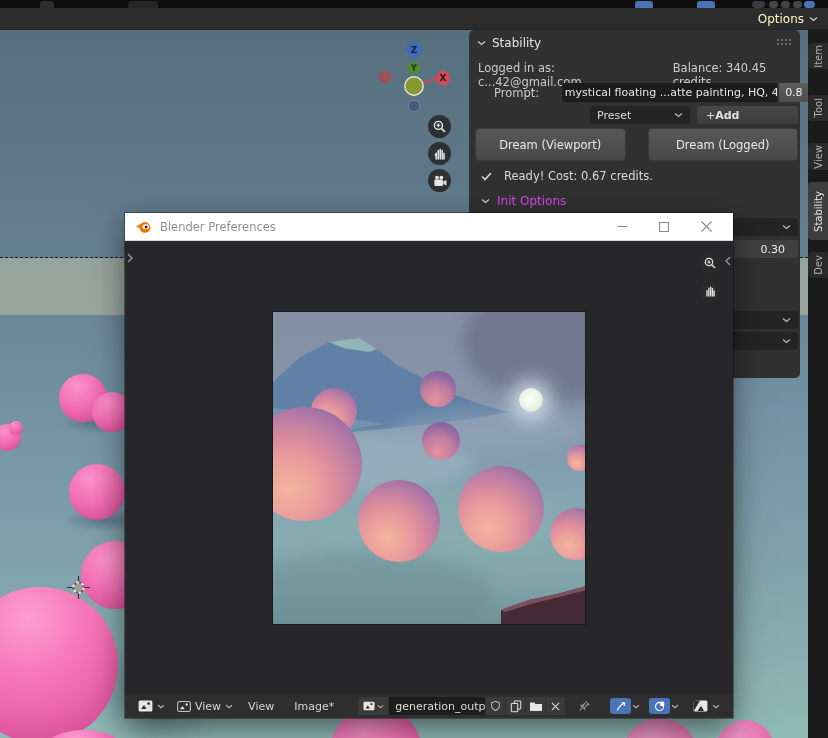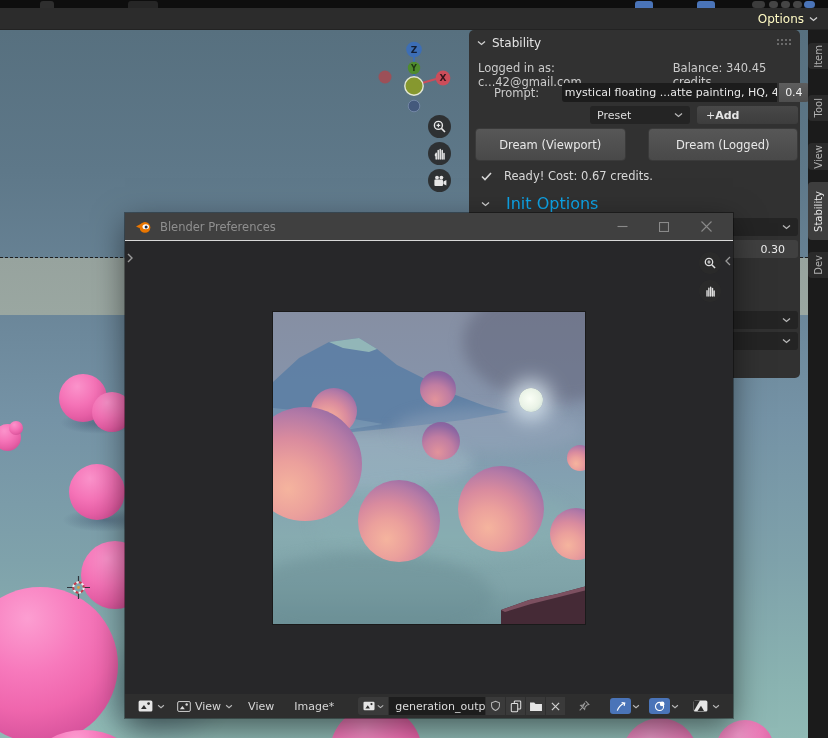--- a/index.html
+++ b/index.html
@@ -48,39 +48,39 @@
   #preset-dd{position:absolute;left:121px;top:0;width:100px;height:18px;background:#242424;border-radius:3px;
       display:flex;align-items:center;padding:0 7px;color:#dcdcdc;font-size:11px;}
   #preset-dd .chev{margin-left:auto;}
   #add-btn{position:absolute;left:228px;top:0;width:101px;height:18px;background:linear-gradient(#484848,#3d3d3d);
       border-radius:3px;display:flex;align-items:center;color:#e4e4e4;font-size:11px;padding:0 9px;}
   #add-btn .add-label{flex:1;font-weight:bold;}
   #dream-row{left:6px;top:98px;width:323px;height:33px;display:flex;gap:22px;}
   .dream-btn{flex:1;background:linear-gradient(#575757,#494949);border:1px solid #3a3a3a;border-radius:4px;
       display:flex;align-items:center;justify-content:center;color:#e8e8e8;font-size:11.5px;}
   #status-row{left:12px;top:139px;display:flex;align-items:center;gap:12px;color:#d8d8d8;}
-  #init-row{left:12px;top:164px;display:flex;align-items:center;gap:16px;color:#0ea5e9;font-size:16px;}
+  #init-row{left:12px;top:164px;display:flex;align-items:center;gap:7px;color:#d946ef;font-size:12px;}
   .dd-row{left:6px;width:323px;height:18px;background:#242424;border-radius:3px;display:flex;align-items:center;
       justify-content:flex-end;padding-right:7px;}
   #init-strength{left:6px;top:210px;width:323px;height:18px;background:#404040;border-radius:3px;display:flex;
       align-items:center;justify-content:flex-end;padding-right:13px;color:#ececec;font-size:11px;}
   #db-iconrow{left:185px;top:234px;height:18px;display:flex;}
   .db-btn{width:20px;height:18px;background:#3a3a3a;display:flex;align-items:center;justify-content:center;margin-right:1px;}
   .db-btn:last-child{border-radius:0 3px 3px 0;margin-right:0;}
 
   
   #tabstrip{left:808px;top:30px;width:20px;height:708px;background:#1b1b1b;}
   .tab{position:absolute;left:0;width:20px;background:#2a2a2a;border-radius:4px 0 0 4px;color:#b2b2b2;
       font-size:10px;display:flex;align-items:center;justify-content:center;}
   .tab span{writing-mode:vertical-rl;transform:rotate(180deg);}
   .tab.active{background:#3e3e3e;color:#ececec;}
 
   
   #prefs{left:125px;top:213px;width:608px;height:505px;box-shadow:0 10px 30px rgba(0,0,0,.5),0 0 0 1px rgba(0,0,0,.35);}
-  #prefs-titlebar{left:0;top:0;width:608px;height:28px;background:#404040;border-bottom:1px solid #d8d8d8;
+  #prefs-titlebar{left:0;top:0;width:608px;height:28px;background:#ffffff;border-bottom:1px solid #d8d8d8;
       display:flex;align-items:center;padding:0 10px;gap:8px;}
   #prefs-title{color:#8f8f8f;font-size:11.5px;flex:1;}
   .winctl{width:34px;height:22px;display:flex;align-items:center;justify-content:center;}
   #prefs-body{left:0;top:28px;width:608px;height:477px;background:#272729;overflow:hidden;}
   .edit-navbtn{position:absolute;width:22px;height:22px;border-radius:50%;background:rgba(42,42,42,.92);
       display:flex;align-items:center;justify-content:center;}
 
   
   #genimg{left:147px;top:70px;width:314px;height:314px;border:1px solid #1a1a1a;overflow:hidden;
     background:linear-gradient(180deg,#868fa3 0%,#8694ab 28%,#83a0b1 52%,#87abb0 72%,#7fa3a8 88%,#6f9399 100%);}
@@ -204,21 +204,21 @@
     </div>
     <div id="login-row" class="p-abs">
       <span>Logged in as: c...42@gmail.com</span>
       <span>Balance: 340.45 credits</span>
     </div>
     <div id="prompt-row" class="p-abs">
       <span id="prompt-label">Prompt:</span>
       <div id="prompt-field">
           <span>A mystical floating ...atte painting, HQ, 4k</span>
         </div>
-      <div id="prompt-weight">0.4</div>
+      <div id="prompt-weight">0.8</div>
     </div>
     <div id="preset-row" class="p-abs">
       <div id="preset-dd">
         <span>Preset</span>
         <svg class="chev" width="9" height="6" viewBox="0 0 9 6">
             <polyline points="1,1.5 4.5,4.5 8,1.5" fill="none" stroke="#b8b8b8" stroke-width="1.3"></polyline>
           </svg>
       </div>
       <div id="add-btn">
         <span>+</span>

